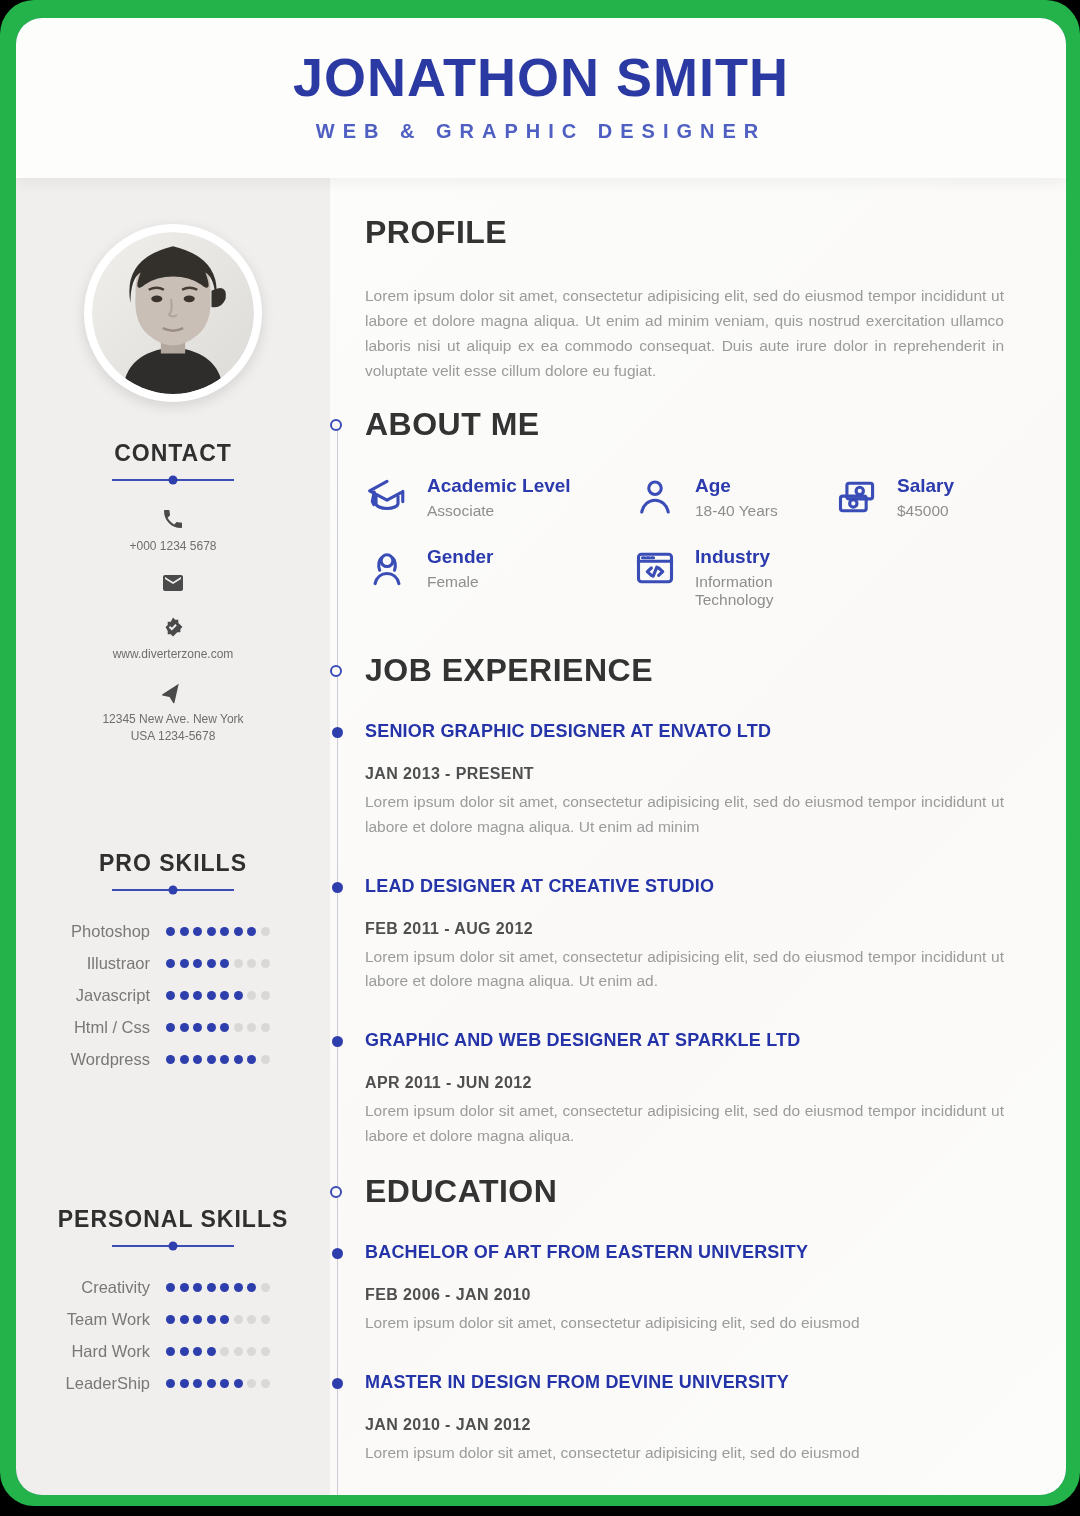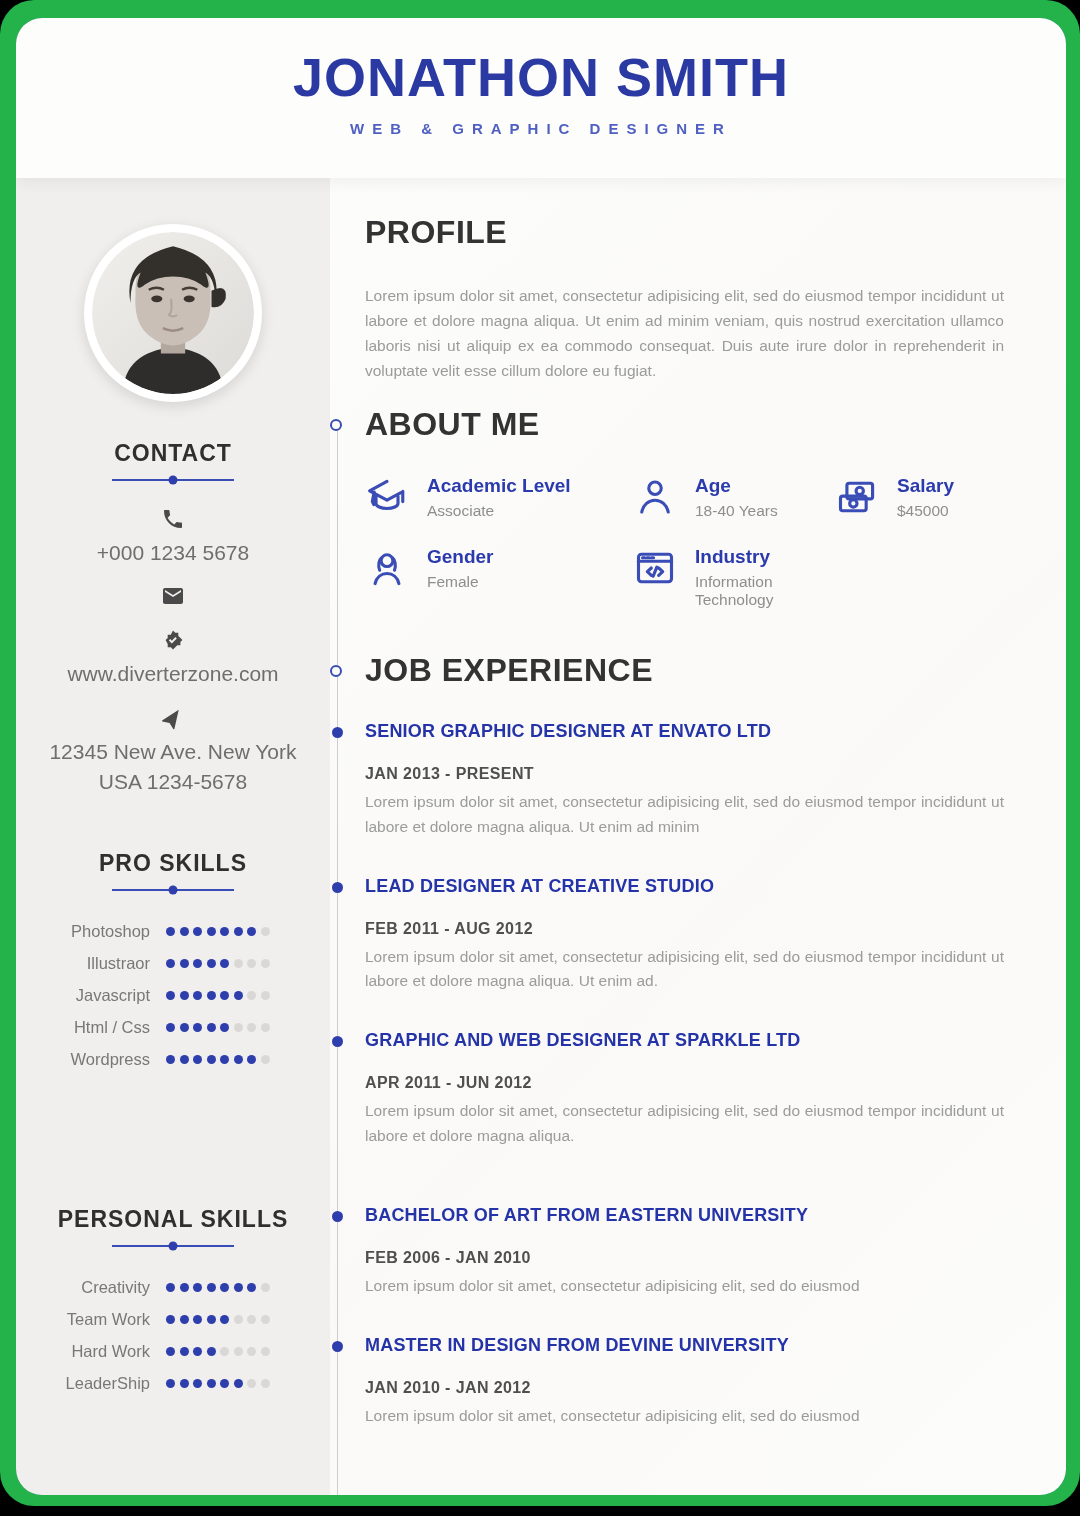--- a/index.html
+++ b/index.html
@@ -30,21 +30,21 @@
     z-index:3;
     box-shadow:0 5px 14px rgba(0,0,0,0.05);
   }
   .name {
     margin-top:28px;
     font-size:54px; font-weight:bold;
     color:#2b3aa3; letter-spacing:1px;
   }
   .role {
     margin-top:12px;
-    font-size:15px; font-weight:bold;
+    font-size:20px; font-weight:bold;
     color:#4f60c2; letter-spacing:8px;
   }
   
   .sidebar {
     position:absolute; left:0; top:160px; bottom:0; width:314px;
     background:#f0efed;
     z-index:2;
   }
   .avatar-wrap {
     position:absolute; top:46px; left:50%; transform:translateX(-50%);
@@ -68,21 +68,21 @@
   }
   .heading-underline .u-dot {
     position:absolute; left:50%; top:50%;
     width:9px; height:9px; border-radius:50%;
     background:#2e3ead; transform:translate(-50%,-50%);
   }
   .contact-list { margin-top:26px; }
   .contact-item { margin-bottom:16px; }
   .contact-icon { display:inline-block; width:24px; height:24px; }
   .contact-icon svg { width:24px; height:24px; fill:#4a4a4a; }
-  .contact-text { margin-top:3px; font-size:21px; color:#6e6e6e; line-height:1.45; }
+  .contact-text { margin-top:3px; font-size:12px; color:#6e6e6e; line-height:1.45; }
   .skill-rows { margin-top:24px; }
   .skill-row { display:flex; align-items:center; height:32px; padding-left:12px; }
   .skill-label {
     width:122px; text-align:right; font-size:16.5px; color:#787878;
     flex:none;
   }
   .skill-dots { display:flex; gap:4.5px; margin-left:16px; }
   .dot { width:9px; height:9px; border-radius:50%; }
   .dot.filled { background:#2e3ead; }
   .dot.empty { background:#d9d8d6; }
@@ -458,20 +458,24 @@
           <div class="entry">
             <span class="entry-dot"></span>
             <h3 class="entry-title">GRAPHIC AND WEB DESIGNER AT SPARKLE LTD</h3>
             <div class="entry-period">APR 2011 - JUN 2012</div>
             <p class="entry-desc">Lorem ipsum dolor sit amet, consectetur adipisicing elit, sed do eiusmod tempor incididunt ut labore et dolore magna aliqua.</p>
           </div>
         </div>
     </div>
 
     <div class="sec edu-sec">
+      <div class="sec-heading">
+        <span class="sec-ring"></span>
+        <span>EDUCATION</span>
+      </div>
       <div class="entries">
           <div class="entry">
             <span class="entry-dot"></span>
             <h3 class="entry-title">BACHELOR OF ART FROM EASTERN UNIVERSITY</h3>
             <div class="entry-period">FEB 2006 - JAN 2010</div>
             <p class="entry-desc">Lorem ipsum dolor sit amet, consectetur adipisicing elit, sed do eiusmod</p>
           </div>
           <div class="entry">
             <span class="entry-dot"></span>
             <h3 class="entry-title">MASTER IN DESIGN FROM DEVINE UNIVERSITY</h3>

